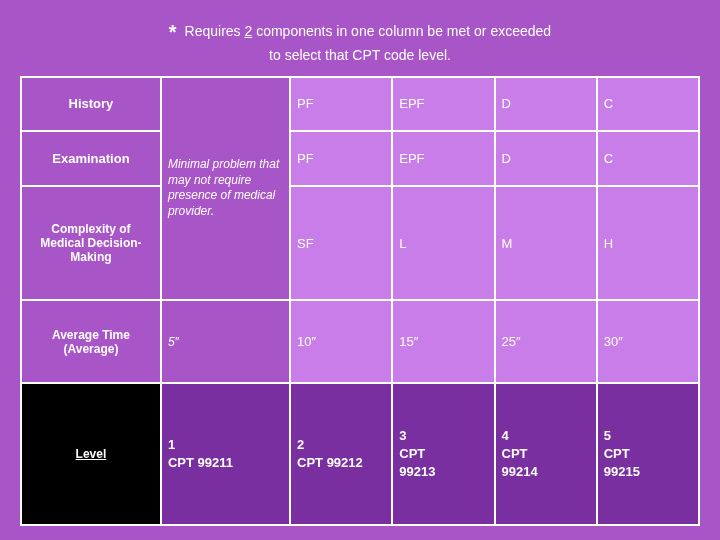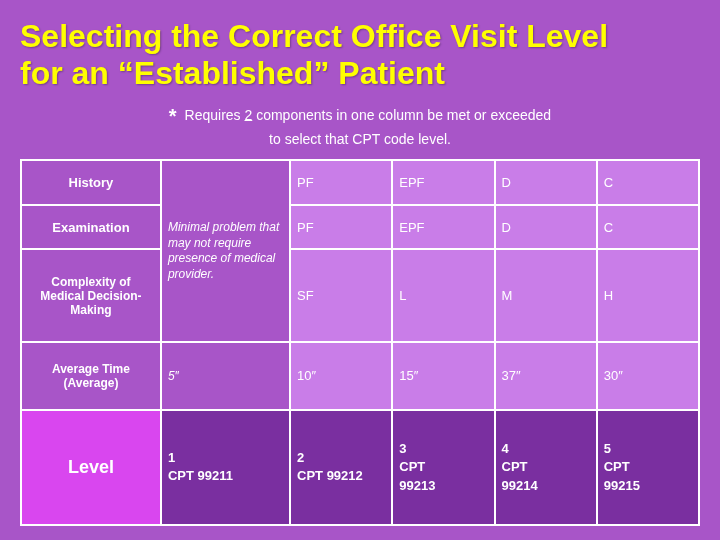--- a/index.html
+++ b/index.html
@@ -95,24 +95,20 @@
     .note-cell {
       font-style: italic;
       font-size: 12px;
       line-height: 1.3;
     }
   </style>
 </head>
 <body>
 
 <div class="page">
-  <div class="title">
-    <span>Selecting the Correct Office Visit Level</span><br>
-    <span>for an “Established” Patient</span>
-  </div>
   <div class="subtitle">
     <span class="asterisk">*</span>
     Requires <u>2</u> components in one column be met or exceeded<br>
     to select that CPT code level.
   </div>
 
   <table>
     <colgroup>
       <col style="width:130px">
       <col style="width:120px">
@@ -146,26 +142,26 @@
         <td class="col-3">L</td>
         <td class="col-4">M</td>
         <td class="col-5">H</td>
       </tr>
 
       <tr>
         <td class="col-label" style="font-size:12px;">Average Time (Average)</td>
         <td class="col-1">5″</td>
         <td class="col-2">10″</td>
         <td class="col-3">15″</td>
-        <td class="col-4">37″</td>
+        <td class="col-4">25″</td>
         <td class="col-5">30″</td>
       </tr>
 
       <tr class="row-level">
-        <td class="col-label row-level" style="background:#d946ef; font-size:18px; font-weight:bold;">Level</td>
+        <td class="col-label row-level" style="background:#000000; font-size:12px; font-weight:bold;text-decoration:underline;">Level</td>
         <td style="background:#7a2fa0; font-weight:bold; font-size:13px; color:white; line-height:1.4; border:2px solid white;">1<br>CPT 99211</td>
         <td style="background:#7a2fa0; font-weight:bold; font-size:13px; color:white; line-height:1.4; border:2px solid white;">2<br>CPT 99212</td>
         <td style="background:#7a2fa0; font-weight:bold; font-size:13px; color:white; line-height:1.4; border:2px solid white;">3<br>CPT<br>99213</td>
         <td style="background:#7a2fa0; font-weight:bold; font-size:13px; color:white; line-height:1.4; border:2px solid white;">4<br>CPT<br>99214</td>
         <td style="background:#7a2fa0; font-weight:bold; font-size:13px; color:white; line-height:1.4; border:2px solid white;">5<br>CPT<br>99215</td>
       </tr>
     </tbody>
   </table>
 </div>
 

